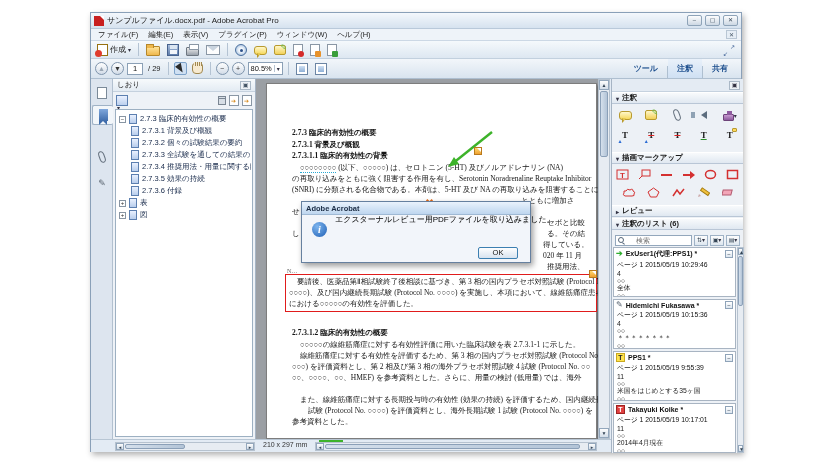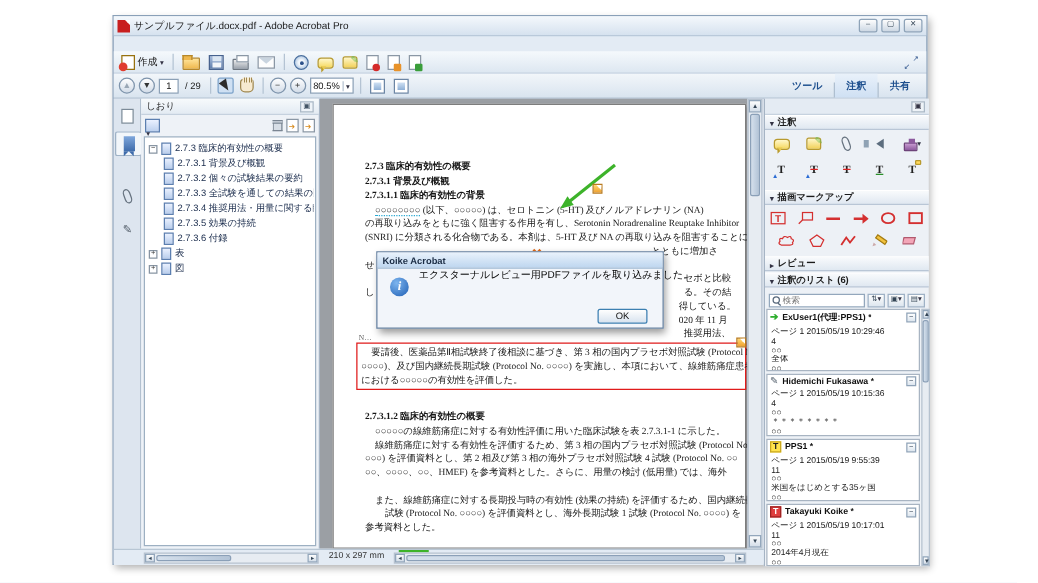--- a/index.html
+++ b/index.html
@@ -177,21 +177,21 @@
   .tt.strike{text-decoration:line-through;text-decoration-color:#d22}
   .tt.under{text-decoration:underline;text-decoration-color:#2a8f2a}
   .cmark{position:absolute;font-size:6px;color:#2b6cd4;bottom:-1px;left:2px}
   .ydot{position:absolute;right:1px;top:0;width:5px;height:4px;background:#ffd95e;border:1px solid #b89a2f;border-radius:1px}
   .i-speaker{width:0;height:0;border-top:4px solid transparent;border-bottom:4px solid transparent;border-right:6px solid #5c6d7e;position:relative}
   .i-speaker::after{content:"";position:absolute;left:-10px;top:-3px;width:4px;height:6px;background:#8fa2b4}
   .i-stamp{width:11px;height:7px;background:linear-gradient(#c79ad0,#8d5a9e);border:1px solid #6d4379;border-radius:1px;margin-top:4px;position:relative}
   .i-stamp::before{content:"";position:absolute;left:3px;top:-4px;width:5px;height:4px;background:#8d5a9e}
   
   #searchrow{position:absolute;left:0;top:154px;width:100%;height:14px;display:flex;align-items:center;gap:2px;padding:0 3px}
-  #searchbox{flex:1;height:11px;background:#fff;border:1px solid #93a7bc;display:flex;align-items:center;gap:2px;padding:0 2px}
+  #searchbox{flex:1;height:11px;background:#fff;border:1px solid #93a7bc;display:flex;align-items:center;gap:12px;padding:0 2px}
   .mag{width:6px;height:6px;border:1px solid #56677a;border-radius:50%;position:relative;flex:0 0 auto}
   .mag::after{content:"";position:absolute;right:-2px;bottom:-2px;width:3px;height:1px;background:#56677a;transform:rotate(40deg)}
   #searchbox input{border:none;outline:none;width:100%;font-size:7px;color:#444;background:transparent;font-family:"Liberation Sans",sans-serif}
   .srbtn{width:14px;height:11px;border:1px solid #9fb2c6;background:linear-gradient(#fdfdfd,#dde6ef);
     font-size:6px;text-align:center;line-height:9px;color:#345;flex:0 0 auto}
   
   .card{position:absolute;left:1px;width:123px;height:50px;background:#fff;border:1px solid #a8b4c2;overflow:hidden}
   .card .hd{display:flex;align-items:center;gap:3px;padding:1px 2px}
   .card .nm{font-size:7px;font-weight:bold;color:#101010;white-space:nowrap;overflow:hidden}
   .colbox{margin-left:auto;width:8px;height:8px;border:1px solid #8fa3b8;background:linear-gradient(#fff,#dde6ef);
@@ -219,20 +219,30 @@
 <div id="frame">
 
   <div id="titlebar">
     <span class="acro-ico"></span>
     <span id="title-text">サンプルファイル.docx.pdf - Adobe Acrobat Pro</span>
     <span class="winbtn min"></span>
     <span class="winbtn max"></span>
     <span class="winbtn cls"></span>
   </div>
 
+  <div id="menubar">
+    <span class="menu-item">ファイル(F)</span>
+    <span class="menu-item">編集(E)</span>
+    <span class="menu-item">表示(V)</span>
+    <span class="menu-item">プラグイン(P)</span>
+    <span class="menu-item">ウィンドウ(W)</span>
+    <span class="menu-item">ヘルプ(H)</span>
+    <span class="sp"></span>
+    <span class="menu-x"></span>
+  </div>
 
   <div id="tb1">
     <span class="tbtn dd">
       <span class="i-create"></span>
       <span class="lbl8">作成</span>
     </span>
     <span class="vsep"></span>
     <span class="tbtn">
         <span class="i-folder"></span>
       </span>
@@ -417,21 +427,21 @@
   </div>
 
   <div class="sb" style="left:507px;top:66px;width:12px;height:360px">
     <span class="sb-arr" style="left:0;top:0;width:10px;height:10px;line-height:9px">▲</span>
     <span class="sb-thumb" style="left:1px;top:11px;width:8px;height:66px"></span>
     <span class="sb-arr" style="left:0;bottom:0;width:10px;height:10px;line-height:9px">▼</span>
   </div>
 
   <div id="dialog">
     <div id="dlg-title">
-      <span>Koike Acrobat</span>
+      <span>Adobe Acrobat</span>
     </div>
     <span class="dlg-info">i</span>
     <span id="dlg-msg">エクスターナルレビュー用PDFファイルを取り込みました。</span>
     <div id="dlg-ok">OK</div>
   </div>
 
   <div id="rpanel">
     <div id="ropts">
       <span class="hdr-opt dd"></span>
     </div>

